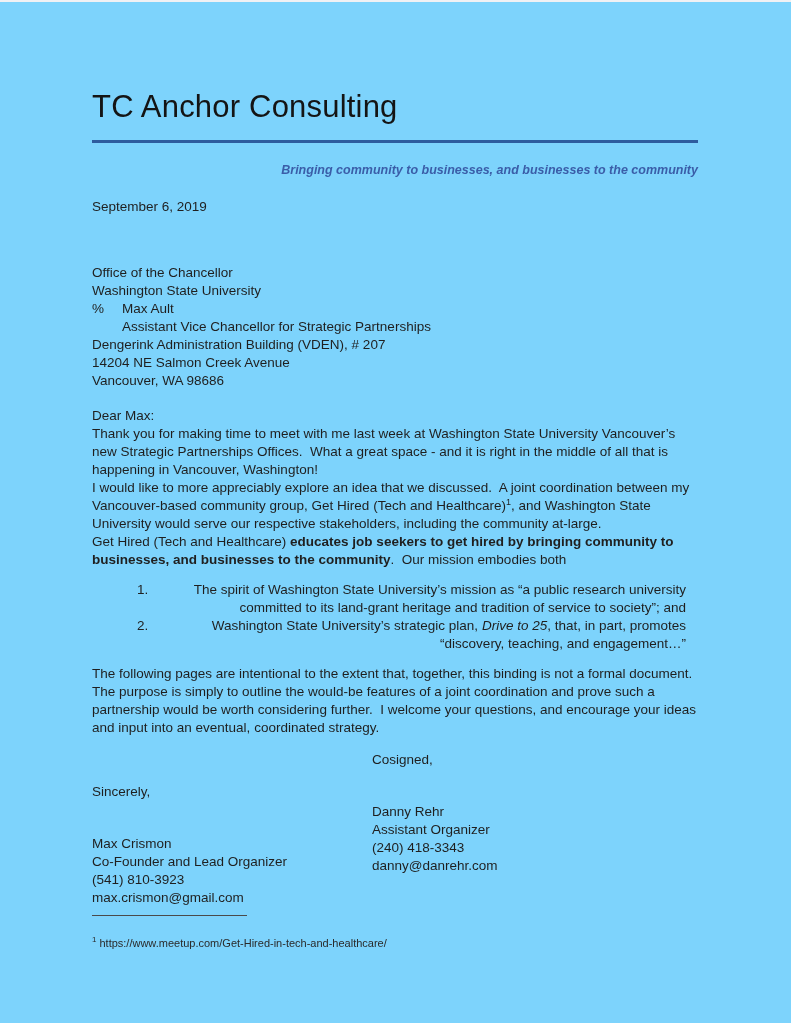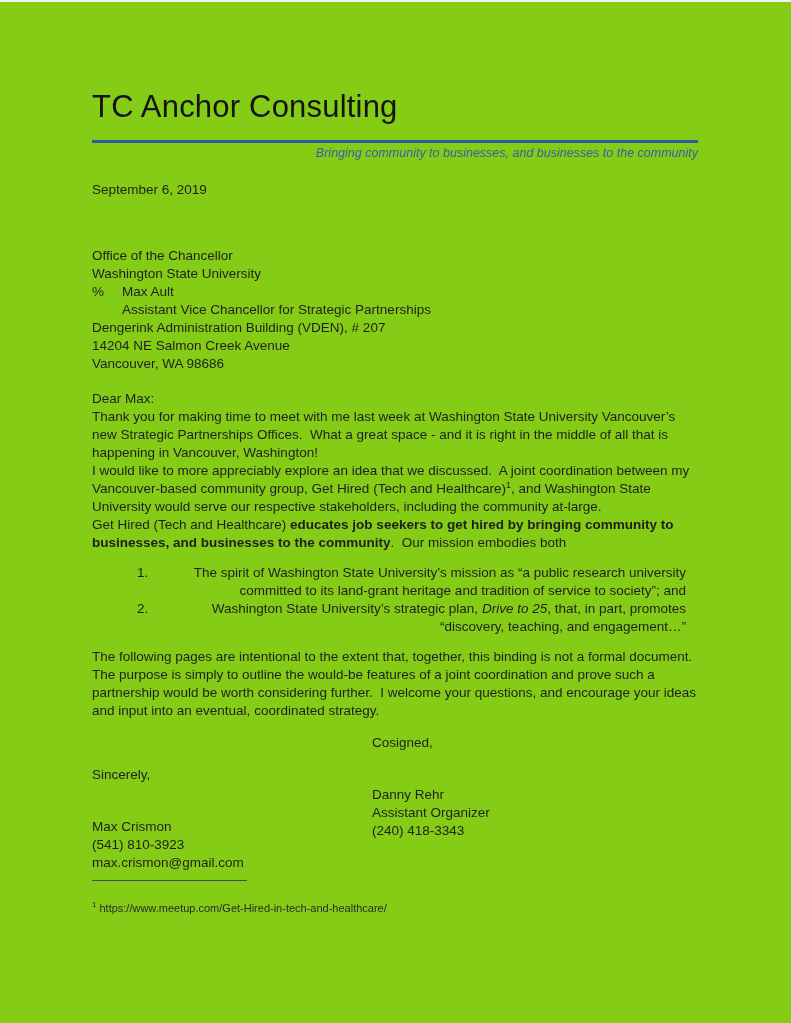--- a/index.html
+++ b/index.html
@@ -5,21 +5,21 @@
   * { box-sizing: border-box; margin: 0; padding: 0; }
   html, body { background: #ffffff; }
   body {
     font-family: "Liberation Sans", "DejaVu Sans", sans-serif;
     color: #1f1f1f;
   }
   .page {
     position: relative;
     width: 791px;
     height: 1023px;
-    background: #84cc16;
+    background: #7dd3fc;
     overflow: hidden;
   }
   .top-edge {
     position: absolute;
     top: 0; left: 0; right: 0;
     height: 2px;
     background: #f1f1f4;
   }
   .content {
     padding: 88px 93px 0 92px;
@@ -32,26 +32,27 @@
     line-height: 37px;
     color: #141414;
     letter-spacing: 0.2px;
   }
   .rule {
     height: 3px;
     background: #2e5c9e;
     margin-top: 15px;
   }
   .tagline {
-    margin-top: 3px;
+    margin-top: 20px;
     text-align: right;
     font-style: italic;
     font-size: 12.5px;
     line-height: 15px;
     color: #3a5da8;
+    font-weight: bold;
   }
   .date { margin-top: 20px; }
   .recipient { margin-top: 48px; }
   .recipient div { line-height: 18px; }
   .co-sym { display: inline-block; width: 30px; }
   .co-title { padding-left: 30px; }
   .salutation { margin-top: 17px; }
   .para { white-space: pre-wrap; }
   .para strong { font-weight: 700; }
   sup.fn-ref {
@@ -132,30 +133,32 @@
       <li><span>Washington State University’s strategic plan, </span><em>Drive to 25</em><span>, that, in part, promotes “discovery, teaching, and engagement…”</span></li>
     </ol>
 
     <p class="para">The following pages are intentional to the extent that, together, this binding is not a formal document.  The purpose is simply to outline the would-be features of a joint coordination and prove such a partnership would be worth considering further.  I welcome your questions, and encourage your ideas and input into an eventual, coordinated strategy.</p>
 
     <div class="sig-row">
       <div class="sig-col-left">
         <div>Sincerely,</div>
         <div class="sig-details">
           <div>Max Crismon</div>
+          <div>Co-Founder and Lead Organizer</div>
           <div>(541) 810-3923</div>
           <div>max.crismon@gmail.com</div>
         </div>
       </div>
       <div class="sig-col-right">
         <div>Cosigned,</div>
         <div class="sig-details">
           <div>Danny Rehr</div>
           <div>Assistant Organizer</div>
           <div>(240) 418-3343</div>
+          <div>danny@danrehr.com</div>
         </div>
       </div>
     </div>
 
     <div class="footnote-rule"></div>
     <div class="footnote"><sup>1</sup><span>https://www.meetup.com/Get-Hired-in-tech-and-healthcare/</span></div>
 
   </div>
 </div>
 

